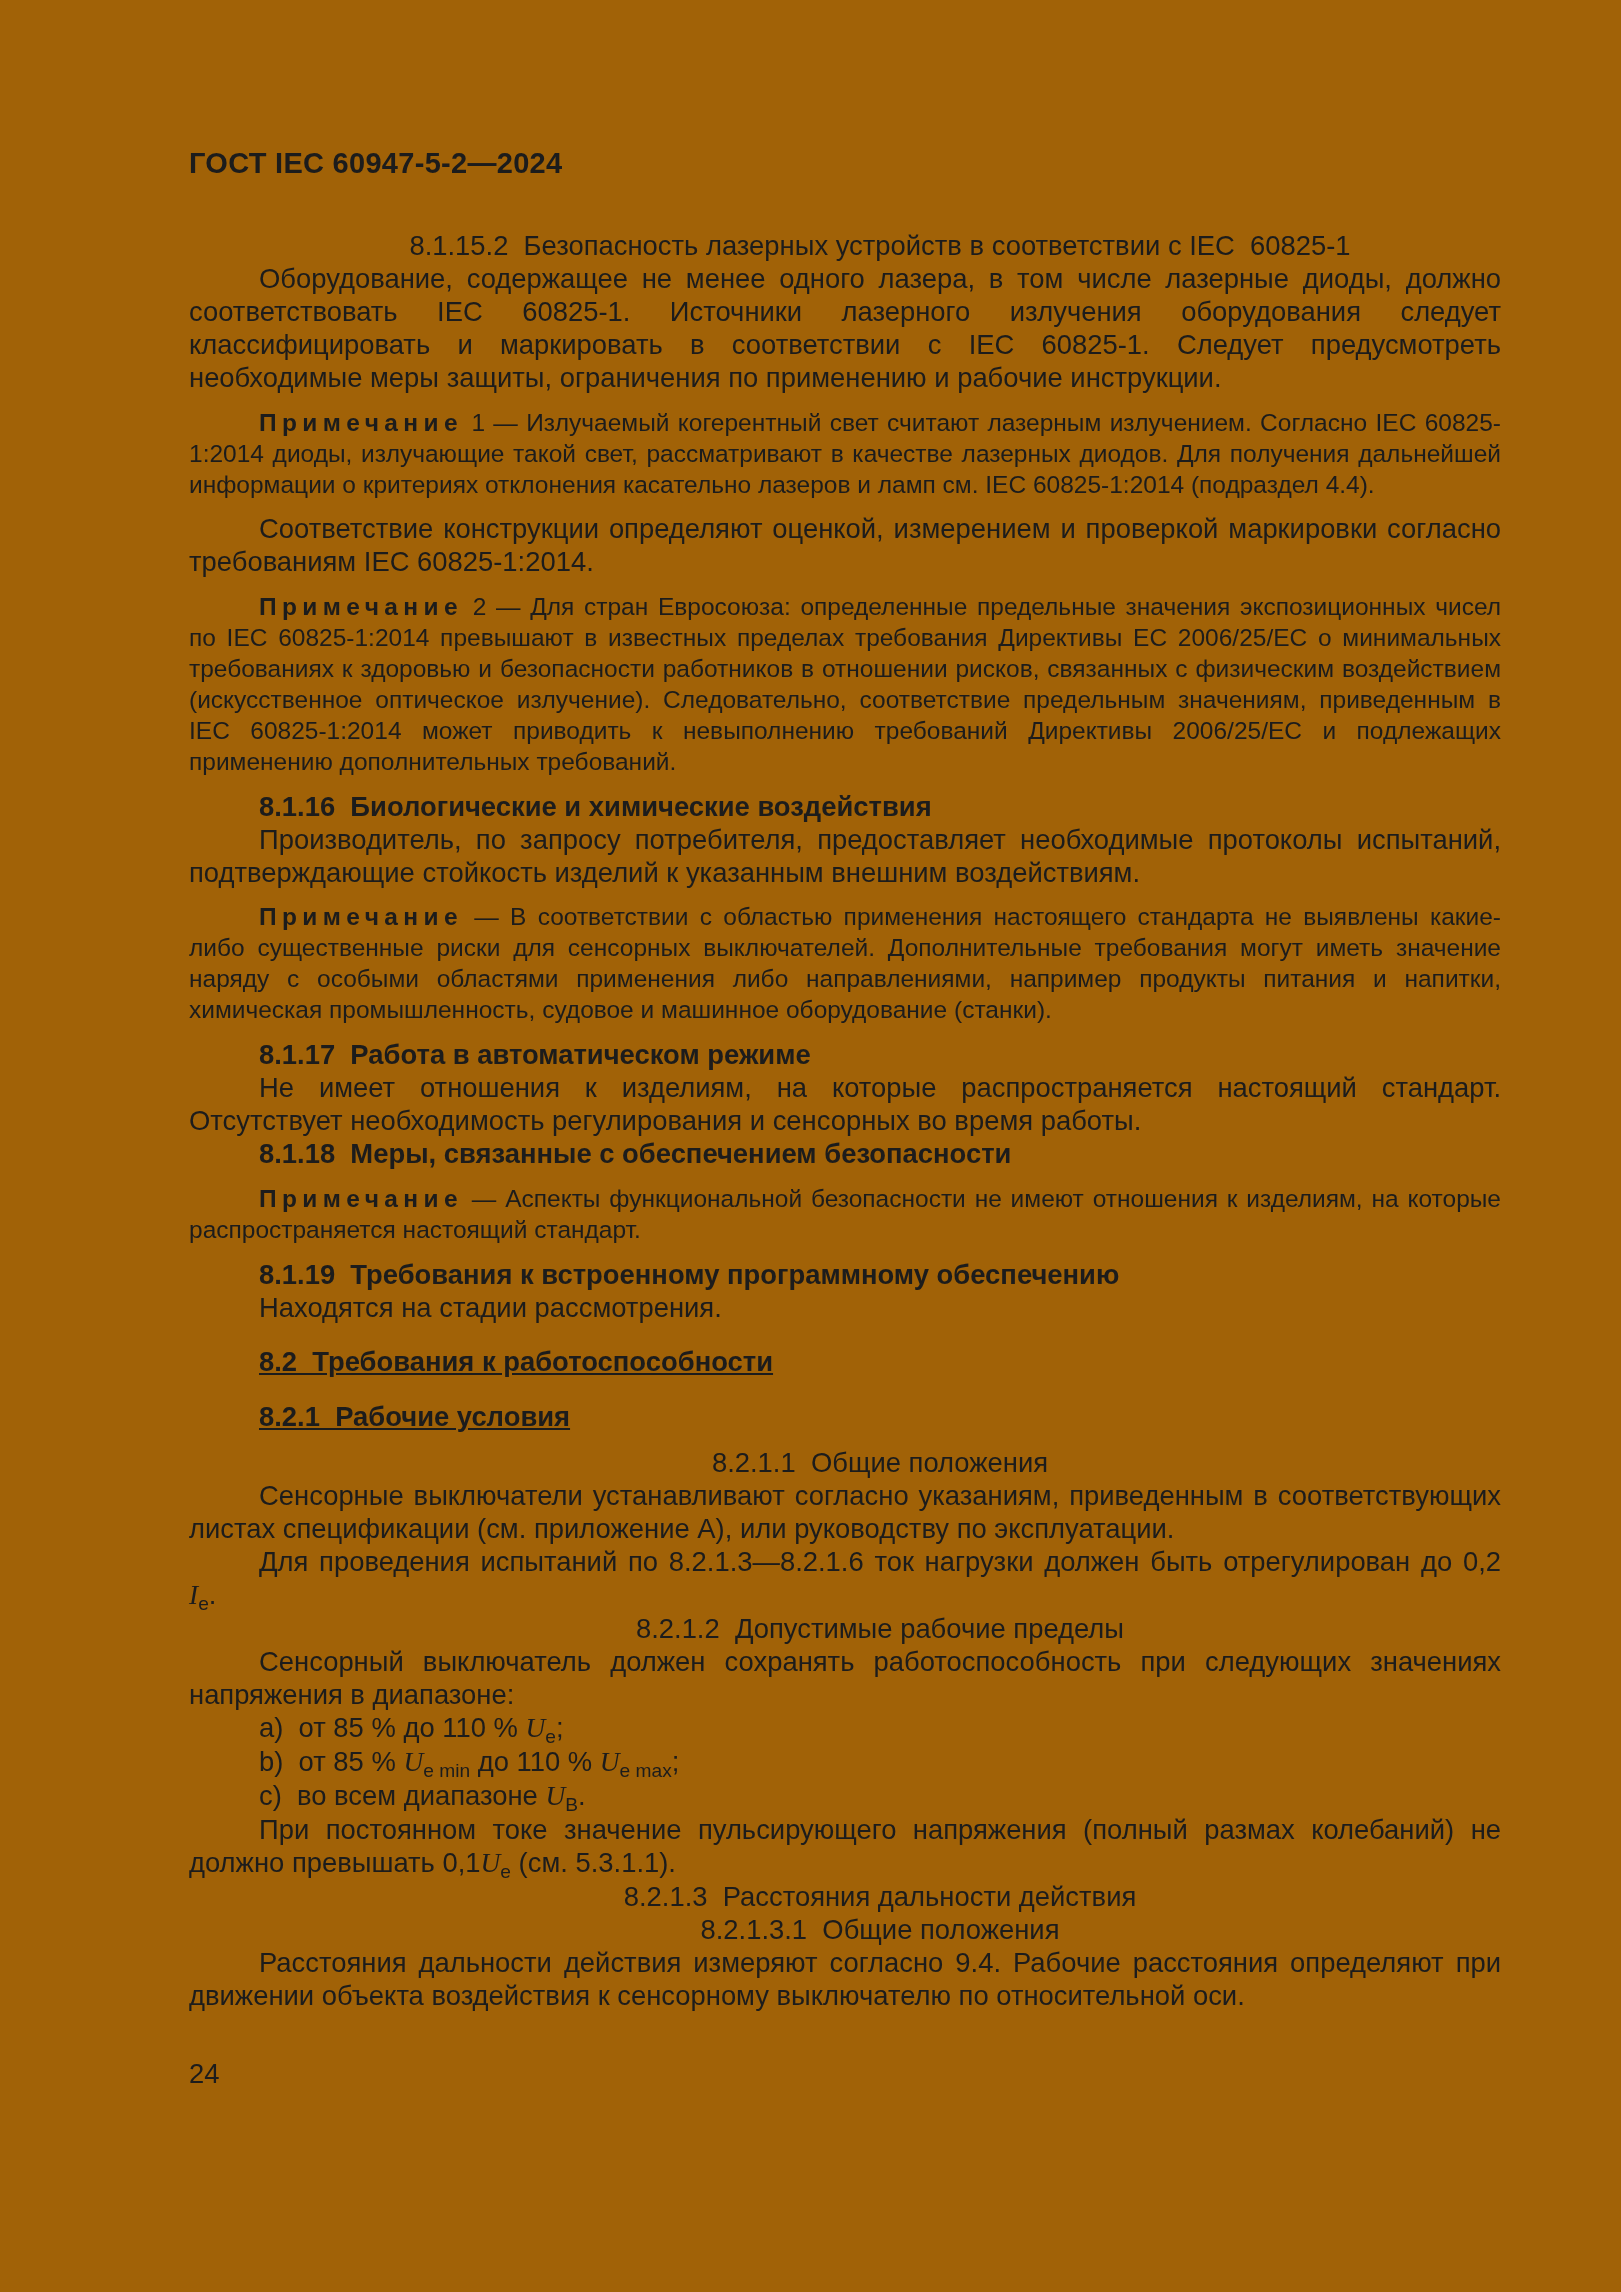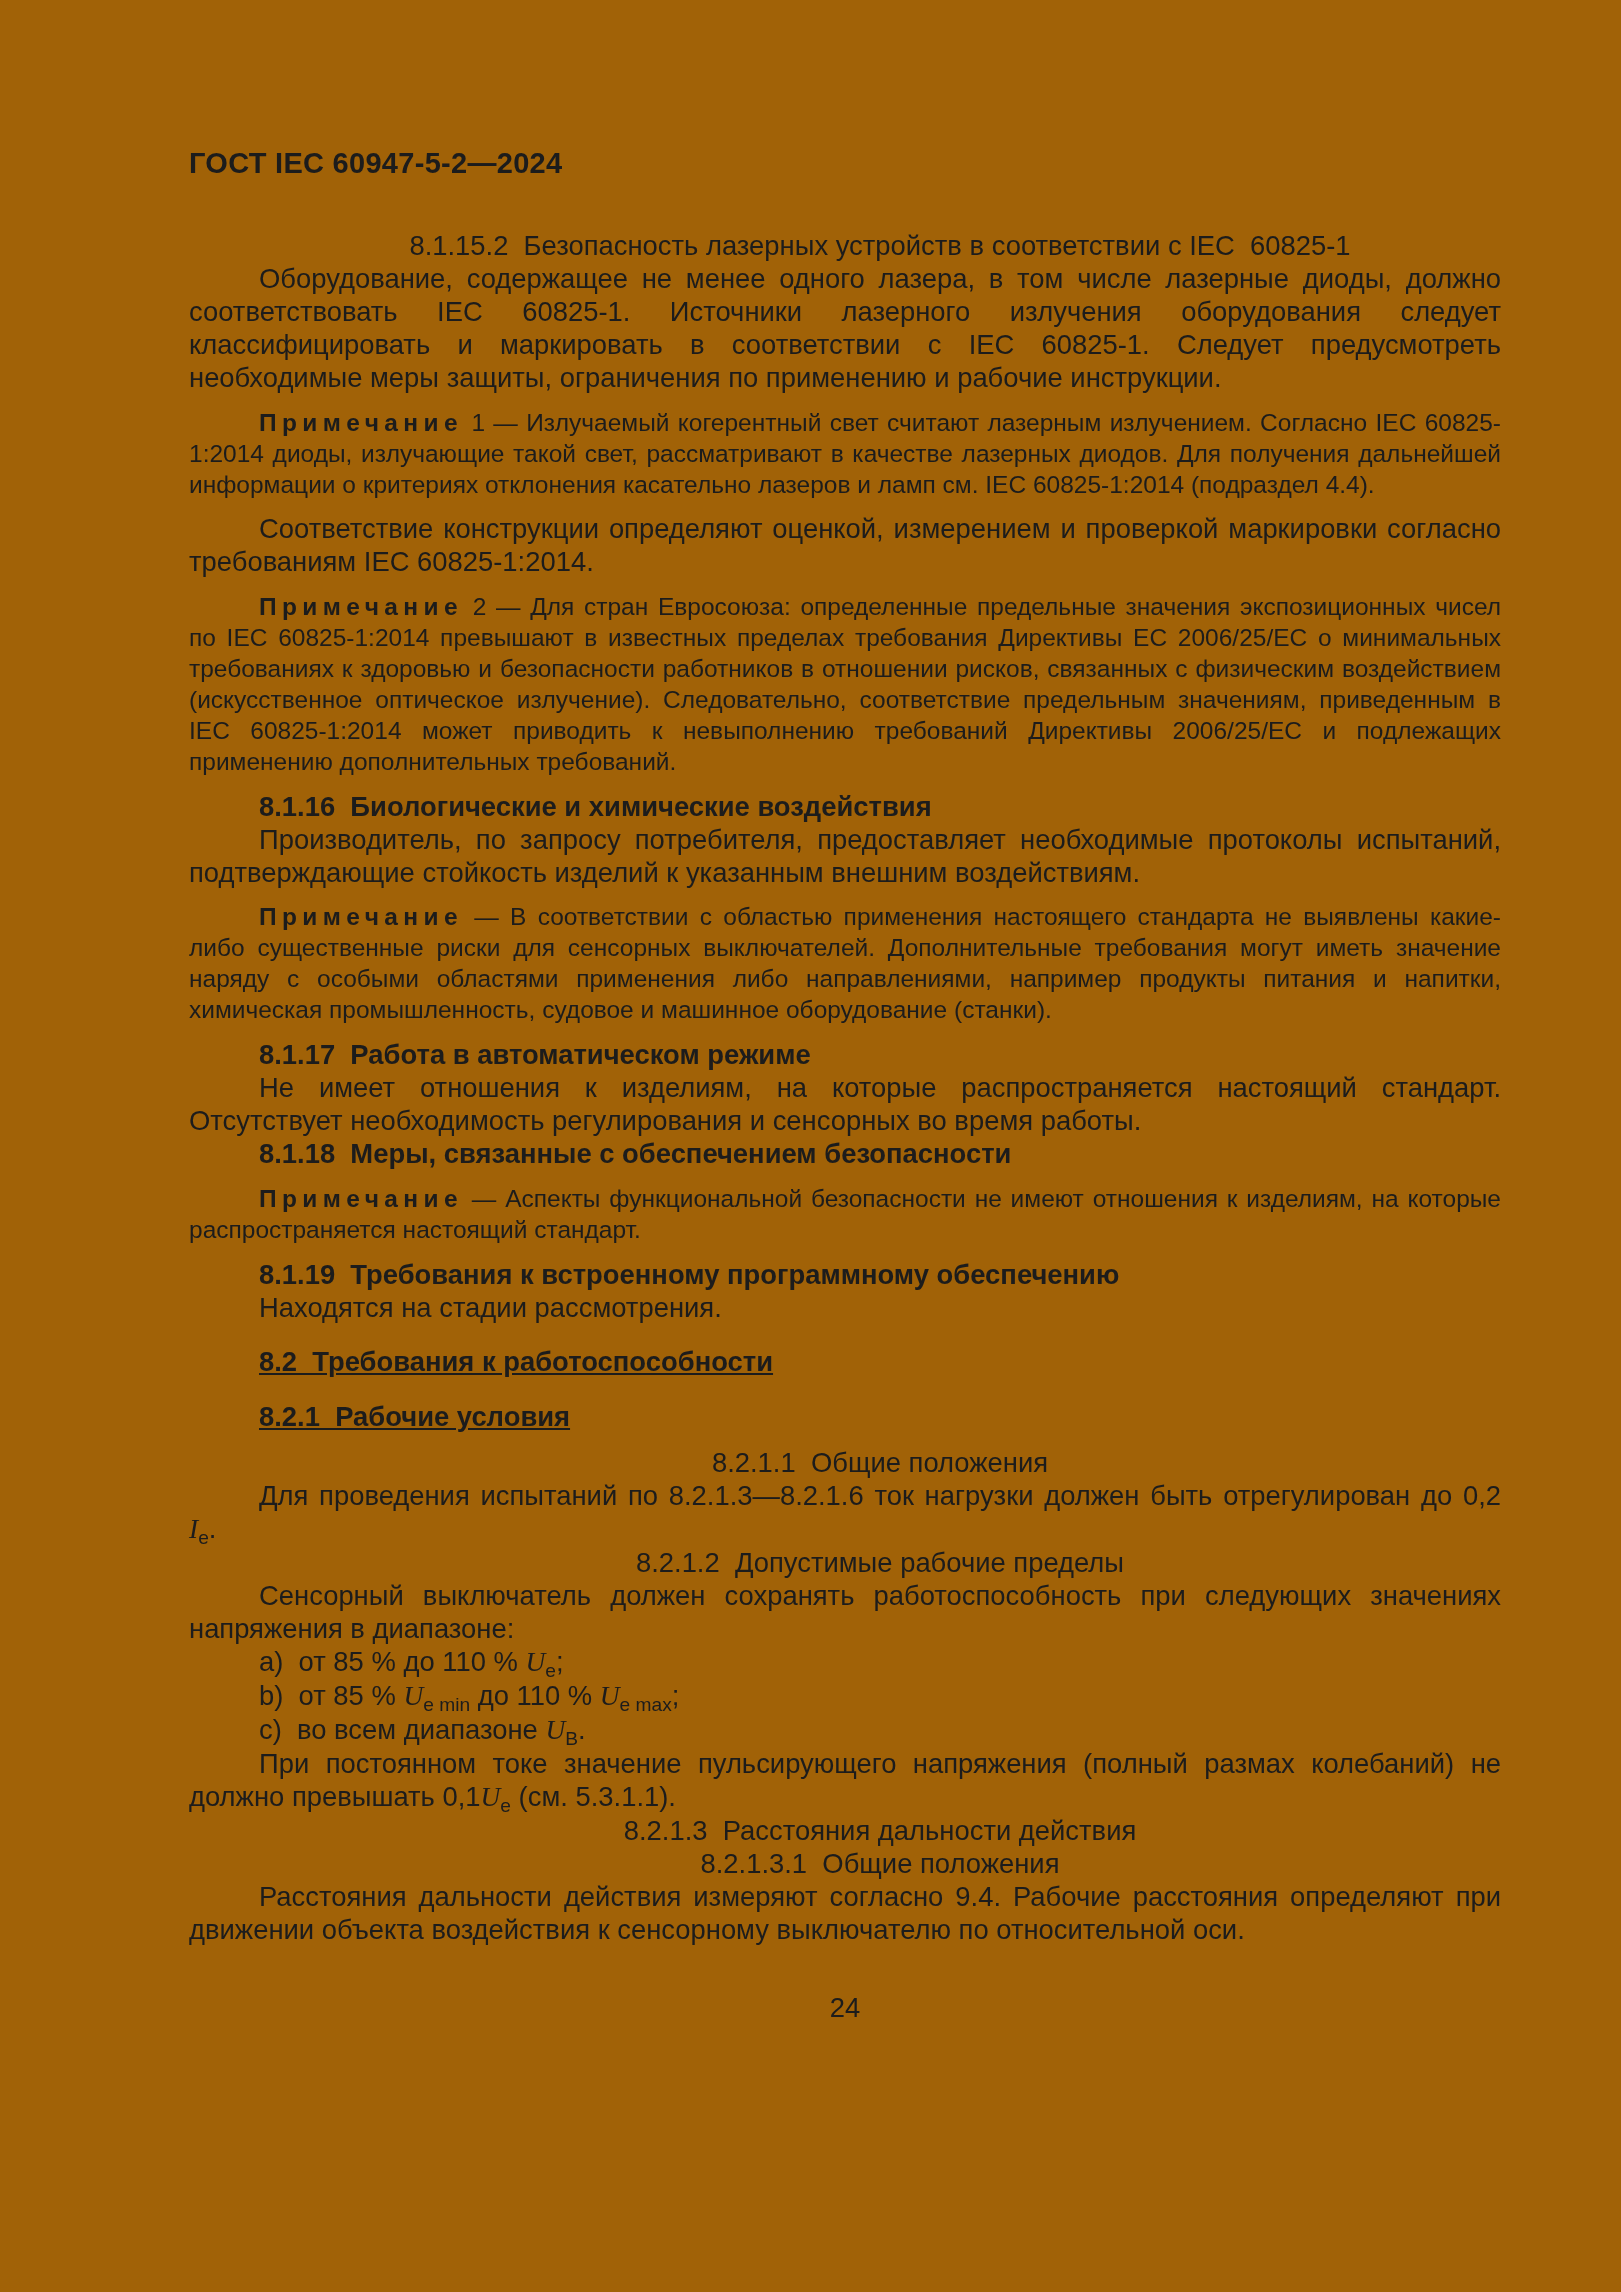--- a/index.html
+++ b/index.html
@@ -52,21 +52,21 @@
     font-size: 70%;
     line-height: 0;
     vertical-align: baseline;
     position: relative;
     top: 0.28em;
   }
   .page-number {
     font-size: 27.4px;
     line-height: 33px;
     margin-top: 45px;
-    text-align: center;
+    text-align: left;
   }
 </style>
 </head>
 <body>
 
 <div class="page">
   <h1 class="doc-header">ГОСТ IEC 60947-5-2—2024</h1>
 
   <main id="doc-body">
       <p class="blk blk-h-plain">8.1.15.2&nbsp; Безопасность лазерных устройств в соответствии с IEC&nbsp; 60825-1</p>
@@ -79,20 +79,21 @@
       <p class="blk blk-note"><span class="spaced">Примечание</span> — В соответствии с областью применения настоящего стандарта не выявлены какие-либо существенные риски для сенсорных выключателей. Дополнительные требования могут иметь значение наряду с особыми областями применения либо направлениями, например продукты питания и напитки, химическая промышленность, судовое и машинное оборудование (станки).</p>
       <p class="blk blk-h-bold">8.1.17&nbsp; Работа в автоматическом режиме</p>
       <p class="blk blk-p">Не имеет отношения к изделиям, на которые распространяется настоящий стандарт. Отсутствует необходимость регулирования и сенсорных во время работы.</p>
       <p class="blk blk-h-bold">8.1.18&nbsp; Меры, связанные с обеспечением безопасности</p>
       <p class="blk blk-note"><span class="spaced">Примечание</span> — Аспекты функциональной безопасности не имеют отношения к изделиям, на которые распространяется настоящий стандарт.</p>
       <p class="blk blk-h-bold">8.1.19&nbsp; Требования к встроенному программному обеспечению</p>
       <p class="blk blk-p">Находятся на стадии рассмотрения.</p>
       <p class="blk blk-h-bold-major">8.2&nbsp; Требования к работоспособности</p>
       <p class="blk blk-h-bold-major">8.2.1&nbsp; Рабочие условия</p>
       <p class="blk blk-h-plain">8.2.1.1&nbsp; Общие положения</p>
+      <p class="blk blk-p">Сенсорные выключатели устанавливают согласно указаниям, приведенным в соответствующих листах спецификации (см. приложение А), или руководству по эксплуатации.</p>
       <p class="blk blk-p">Для проведения испытаний по 8.2.1.3—8.2.1.6 ток нагрузки должен быть отрегулирован до 0,2 <i class="var">I</i><sub>e</sub>.</p>
       <p class="blk blk-h-plain">8.2.1.2&nbsp; Допустимые рабочие пределы</p>
       <p class="blk blk-p">Сенсорный выключатель должен сохранять работоспособность при следующих значениях напряжения в диапазоне:</p>
       <p class="blk blk-list">a)&nbsp; от 85 % до 110 % <i class="var">U</i><sub>e</sub>;</p>
       <p class="blk blk-list">b)&nbsp; от 85 % <i class="var">U</i><sub>e min</sub> до 110 % <i class="var">U</i><sub>e max</sub>;</p>
       <p class="blk blk-list">c)&nbsp; во всем диапазоне <i class="var">U</i><sub>B</sub>.</p>
       <p class="blk blk-p">При постоянном токе значение пульсирующего напряжения (полный размах колебаний) не должно превышать 0,1<i class="var">U</i><sub>e</sub> (см. 5.3.1.1).</p>
       <p class="blk blk-h-plain">8.2.1.3&nbsp; Расстояния дальности действия</p>
       <p class="blk blk-h-plain">8.2.1.3.1&nbsp; Общие положения</p>
       <p class="blk blk-p">Расстояния дальности действия измеряют согласно 9.4. Рабочие расстояния определяют при движении объекта воздействия к сенсорному выключателю по относительной оси.</p>

